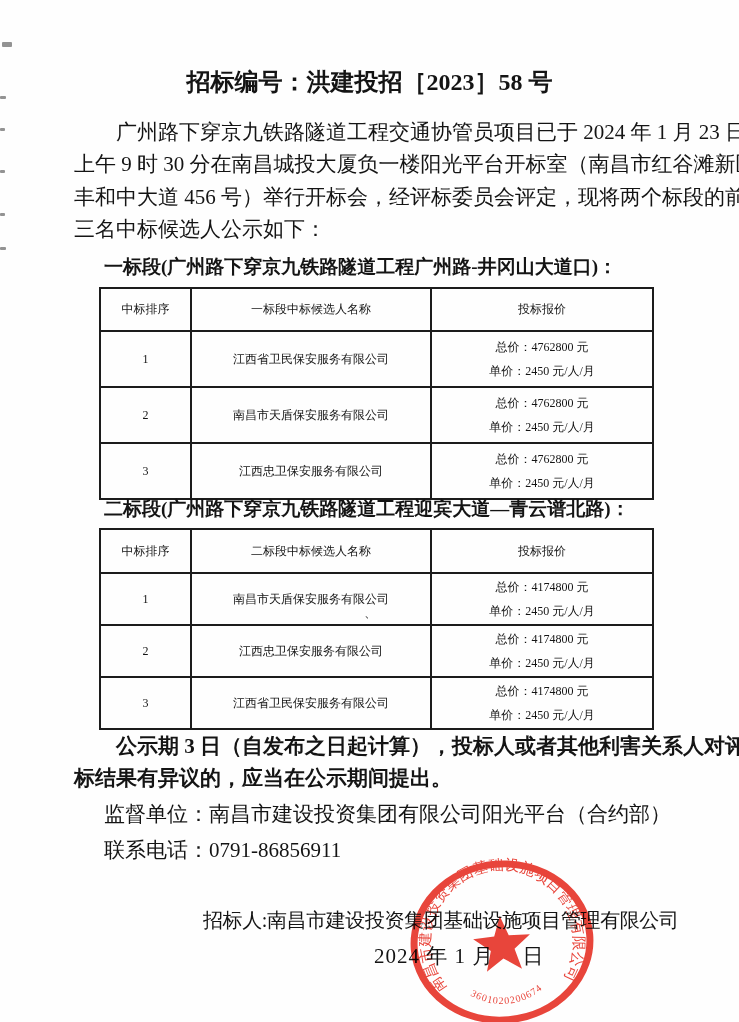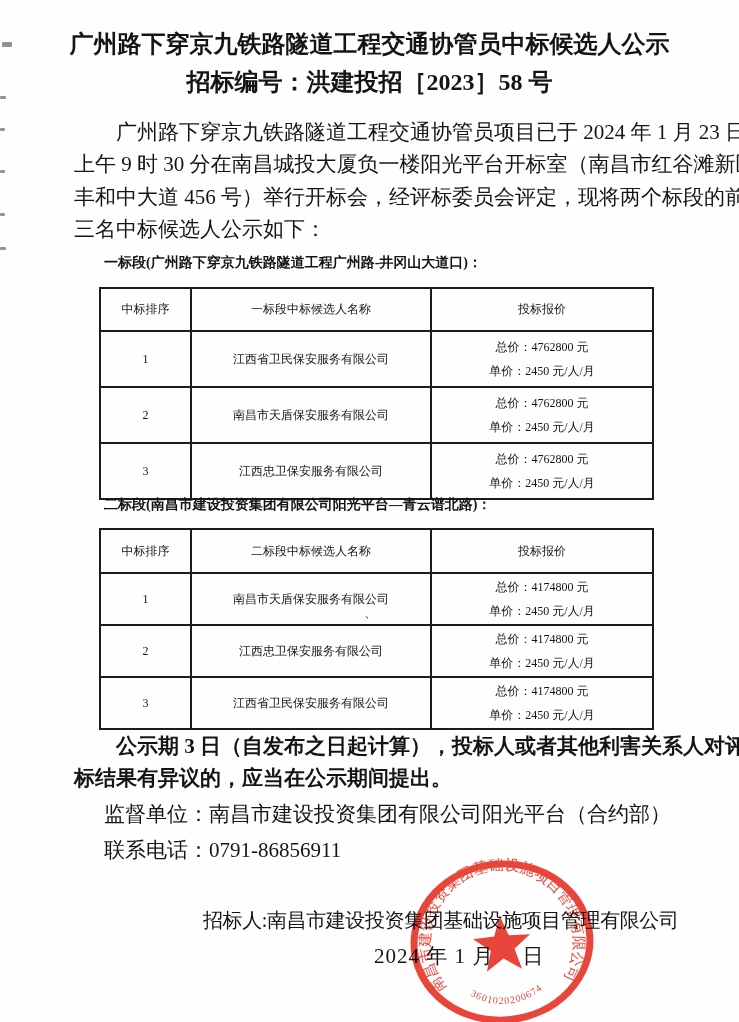--- a/index.html
+++ b/index.html
@@ -9,21 +9,21 @@
     color:#141414;overflow:hidden;margin:0 auto;
   }
   .title{position:absolute;left:0;width:739px;text-align:center;
     font-size:24px;font-weight:bold;letter-spacing:0;white-space:nowrap;}
   #title1{top:28px;}
   #title2{top:66px;}
   .para{position:absolute;left:74px;width:601px;font-size:21px;}
   .jline{line-height:32.4px;height:32.4px;text-align:justify;text-align-last:justify;white-space:nowrap;}
   .jline.indent{padding-left:42px;width:559px;}
   .lline{line-height:32.4px;height:32.4px;text-align:left;}
-  .sect-heading{position:absolute;left:104px;font-size:14px;font-weight:bold;white-space:nowrap;}
+  .sect-heading{position:absolute;left:104px;font-size:19px;font-weight:bold;white-space:nowrap;}
   table.bid{position:absolute;left:99px;border-collapse:collapse;table-layout:fixed;
     font-size:12px;}
   table.bid td,table.bid th{border:2px solid #1c1c1c;padding:0;font-weight:normal;
     text-align:center;vertical-align:middle;overflow:hidden;}
   col.c-rank{width:91px;} col.c-name{width:240px;} col.c-price{width:222px;}
   tr.hdr td{height:41px;}
   tr.row td{height:54px;}
   #table2 tr.hdr td{height:42px;}
   #table2 tr.row td{height:50px;}
   td.price{text-align:left;padding-left:12px;}
@@ -35,21 +35,20 @@
   .seal{position:absolute;left:406px;top:858px;transform:rotate(-5deg);
     mix-blend-mode:multiply;opacity:.93;}
   .stray{position:absolute;font-size:13px;color:#222;}
   .speck{position:absolute;background:#3a3a3a;opacity:.55;border-radius:1px;}
 </style>
 </head>
 <body>
 
 <div class="page">
 
-  <div id="title1" class="title">广州路下穿京九铁路隧道工程交通协管员中标候选人公示</div>
   <div id="title2" class="title">招标编号：洪建投招［2023］58 号</div>
 
   <div class="para" style="top:116px;">
     <div class="jline indent">广州路下穿京九铁路隧道工程交通协管员项目已于 2024 年 1 月 23 日</div>
     <div class="jline">上午 9 时 30 分在南昌城投大厦负一楼阳光平台开标室（南昌市红谷滩新区</div>
     <div class="jline">丰和中大道 456 号）举行开标会，经评标委员会评定，现将两个标段的前</div>
     <div class="lline">三名中标候选人公示如下：</div>
   </div>
 
   <div class="sect-heading" style="top:254px;">一标段(广州路下穿京九铁路隧道工程广州路-井冈山大道口)：</div>
@@ -86,21 +85,21 @@
       <td>3</td>
       <td>江西忠卫保安服务有限公司</td>
       <td class="price">
         <span class="pline">总价：4762800 元</span>
         <span class="pline">单价：2450 元/人/月</span>
       </td>
     </tr>
   </tbody>
     </table>
 
-  <div class="sect-heading" style="top:496px;">二标段(南昌市建设投资集团有限公司阳光平台—青云谱北路)：</div>
+  <div class="sect-heading" style="top:496px;">二标段(广州路下穿京九铁路隧道工程迎宾大道—青云谱北路)：</div>
 
   <table id="table2" class="bid" style="top:528px;">
     <colgroup>
         <col class="c-rank">
         <col class="c-name">
         <col class="c-price">
       </colgroup>
     <tbody>
         <tr class="hdr">
       <td>中标排序</td>

